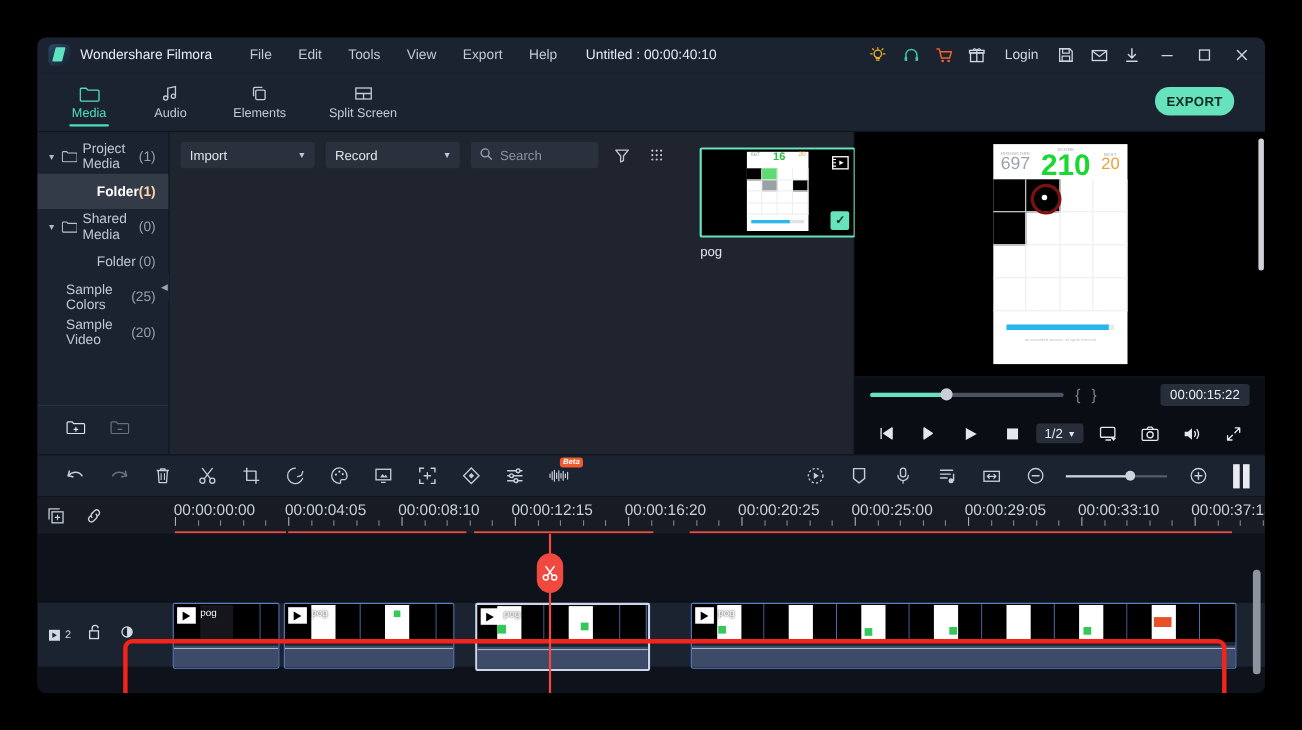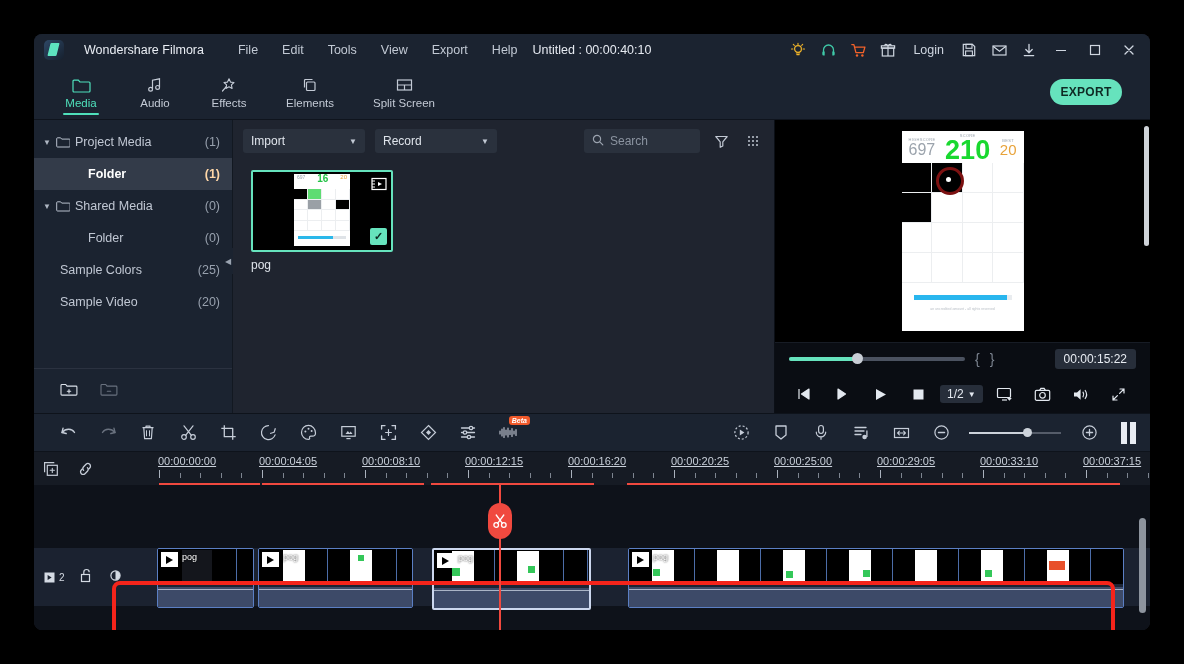--- a/index.html
+++ b/index.html
@@ -10,21 +10,21 @@
     background:#1b1f2a;border-radius:8px;overflow:hidden;
     box-shadow:0 6px 26px rgba(0,0,0,.65);
   }
 
   
   .titlebar{height:32px;background:#1b2330;display:flex;align-items:center;position:relative;}
   .logo{width:20px;height:20px;margin-left:10px;border-radius:5px;
         background:linear-gradient(135deg,#2e4866,#16202e);position:relative;flex:none;}
   .logo:after{content:"";position:absolute;left:5px;top:3px;width:9px;height:13px;
         background:#5de3c0;transform:skewX(-14deg);border-radius:1px;}
-  .brand{color:#e9edf3;font-size:12.5px;margin-left:20px;white-space:nowrap;}
+  .brand{color:#e9edf3;font-size:12.5px;margin-left:9px;white-space:nowrap;}
   .menu{display:flex;margin-left:22px;gap:0;}
   .menu span{color:#c2c9d4;font-size:12.5px;padding:4px 12px;cursor:default;}
   .proj-title{position:absolute;left:0;right:0;text-align:center;color:#e6eaf1;font-size:12.5px;pointer-events:none;}
   .tb-right{margin-left:auto;display:flex;align-items:center;gap:0;padding-right:4px;}
   .tb-ico{width:30px;height:32px;display:flex;align-items:center;justify-content:center;color:#cfd6e0;}
   .tb-ico.wide{width:34px;}
   .login{color:#cfd6e0;font-size:12.5px;padding:0 10px;}
 
   
   .tabbar{height:53px;background:#1b2330;display:flex;align-items:center;
@@ -51,21 +51,21 @@
   .fold{width:18px;flex:none;display:flex;align-items:center;justify-content:center;}
   .side-lbl{flex:1;padding-left:3px;}
   .side-row.indent .side-lbl{padding-left:34px;}
   .side-row.noind .side-lbl{padding-left:6px;}
   .cnt{color:#97a0ad;font-size:12.5px;}
   .side-foot{position:absolute;left:0;right:0;bottom:0;height:44px;border-top:1px solid #2b3240;
      display:flex;align-items:center;gap:22px;padding-left:26px;}
   .collapse{position:absolute;right:-1px;top:128px;width:10px;height:26px;
      background:#1b2330;display:flex;align-items:center;justify-content:center;color:#9aa3b0;font-size:8px;}
 
-  .browser{flex:1;background:#1f242f;display:flex;flex-direction:column;border-right:1px solid #0b0f16;}
+  .browser{flex:1;background:#1f242f;display:flex;flex-direction:row;border-right:1px solid #0b0f16;}
   .br-tools{height:30px;display:flex;align-items:center;padding:0 10px;gap:10px;margin-top:6px;}
   .dd{width:106px;height:24px;background:#2a313d;border-radius:3px;display:flex;align-items:center;
       padding:0 8px;color:#dfe4eb;font-size:12px;}
   .dd .chev{margin-left:auto;font-size:8px;color:#c2c9d4;}
   .search{margin-left:auto;width:100px;height:24px;background:#2a313d;border-radius:3px;display:flex;
       align-items:center;gap:6px;padding:0 8px;color:#8b93a0;font-size:12px;}
   .br-ico{width:22px;height:22px;display:flex;align-items:center;justify-content:center;color:#c2c9d4;}
   .br-body{flex:1;padding:14px 0 0 18px;}
   .thumb-wrap{width:140px;}
   .thumb{width:138px;height:78px;background:#000;border:2px solid #66e3bd;border-radius:2px;position:relative;overflow:hidden;}
@@ -126,21 +126,21 @@
   .zoom-sl i{position:absolute;left:0;top:0;bottom:0;width:62%;background:#cdd3db;}
   .zoom-sl b{position:absolute;left:59%;top:-4px;width:9px;height:9px;border-radius:50%;background:#cdd3db;}
   .pause2{display:flex;gap:3px;margin-left:12px;}
   .pause2 i{display:block;width:6px;height:22px;background:#e8ecf2;}
 
   .tl-ruler{height:33px;background:#161b24;display:flex;align-items:flex-start;position:relative;}
   .rl-ico{width:34px;height:33px;display:flex;align-items:center;justify-content:center;color:#c6cdd8;}
   .ruler{position:absolute;left:123px;right:0;top:0;height:33px;overflow:hidden;}
   .rtick{position:absolute;top:21px;width:1px;height:5px;background:#7e8691;}
   .rtick.maj{top:18px;height:8px;background:#aab2bd;}
-  .rlabel{position:absolute;top:3px;color:#c9d0da;font-size:11px;transform:translateX(-1px);white-space:nowrap;text-decoration:underline;}
+  .rlabel{position:absolute;top:3px;color:#c9d0da;font-size:14px;transform:translateX(-1px);white-space:nowrap;}
   .rrange{position:absolute;top:31px;height:2px;background:#f0493f;}
 
   .tl-body{height:207px;background:#0e121a;position:relative;overflow:hidden;}
   .track{position:absolute;left:0;right:0;background:#1b2230;}
   .track.t2{top:63px;height:58px;}
   .thead{position:absolute;left:0;width:123px;height:100%;display:flex;align-items:center;gap:15px;padding-left:10px;}
   .th-ico{color:#d4dae3;display:flex;align-items:center;gap:2px;font-size:10px;}
   .clip{position:absolute;top:0;height:58px;background:#0a0d14;border:1px solid #5b7fc4;border-radius:2px;overflow:hidden;}
   .clip.sel{border:2px solid #ccd7ee;}
   .clip .frames{position:absolute;left:0;right:0;top:0;height:35px;display:flex;}
@@ -256,29 +256,20 @@
     </div>
     <div class="tab">
       <span class="ic">
           <svg width="19" height="16" viewBox="0 0 19 16">
             <path d="M6.5 12V3.2l7-1.4V10" fill="none" stroke="#c3cad5" stroke-width="1.2"></path>
             <circle cx="4.6" cy="12.2" r="1.9" fill="none" stroke="#c3cad5" stroke-width="1.2"></circle>
             <circle cx="11.6" cy="10.4" r="1.9" fill="none" stroke="#c3cad5" stroke-width="1.2"></circle>
           </svg>
         </span>
       <span>Audio</span>
-    </div>
-    <div class="tab">
-      <span class="ic">
-          <svg width="18" height="16" viewBox="0 0 18 16">
-            <path d="M9 1.8l1.5 3.3 3.5.4-2.6 2.4.7 3.5L9 9.7l-3.1 1.7.7-3.5L4 5.5l3.5-.4z" fill="none" stroke="#c3cad5" stroke-width="1.1" stroke-linejoin="round"></path>
-            <path d="M6.3 9.6L2.5 14" stroke="#c3cad5" stroke-width="1.2" stroke-linecap="round"></path>
-          </svg>
-        </span>
-      <span>Effects</span>
     </div>
     <div class="tab w-wide">
       <span class="ic">
           <svg width="18" height="16" viewBox="0 0 18 16">
             <rect x="5.5" y="5" width="8.5" height="8.5" rx="1" fill="none" stroke="#c3cad5" stroke-width="1.2"></rect>
             <path d="M3.5 10.5V3.5a1 1 0 011-1h7" fill="none" stroke="#c3cad5" stroke-width="1.2"></path>
           </svg>
         </span>
       <span>Elements</span>
     </div>

